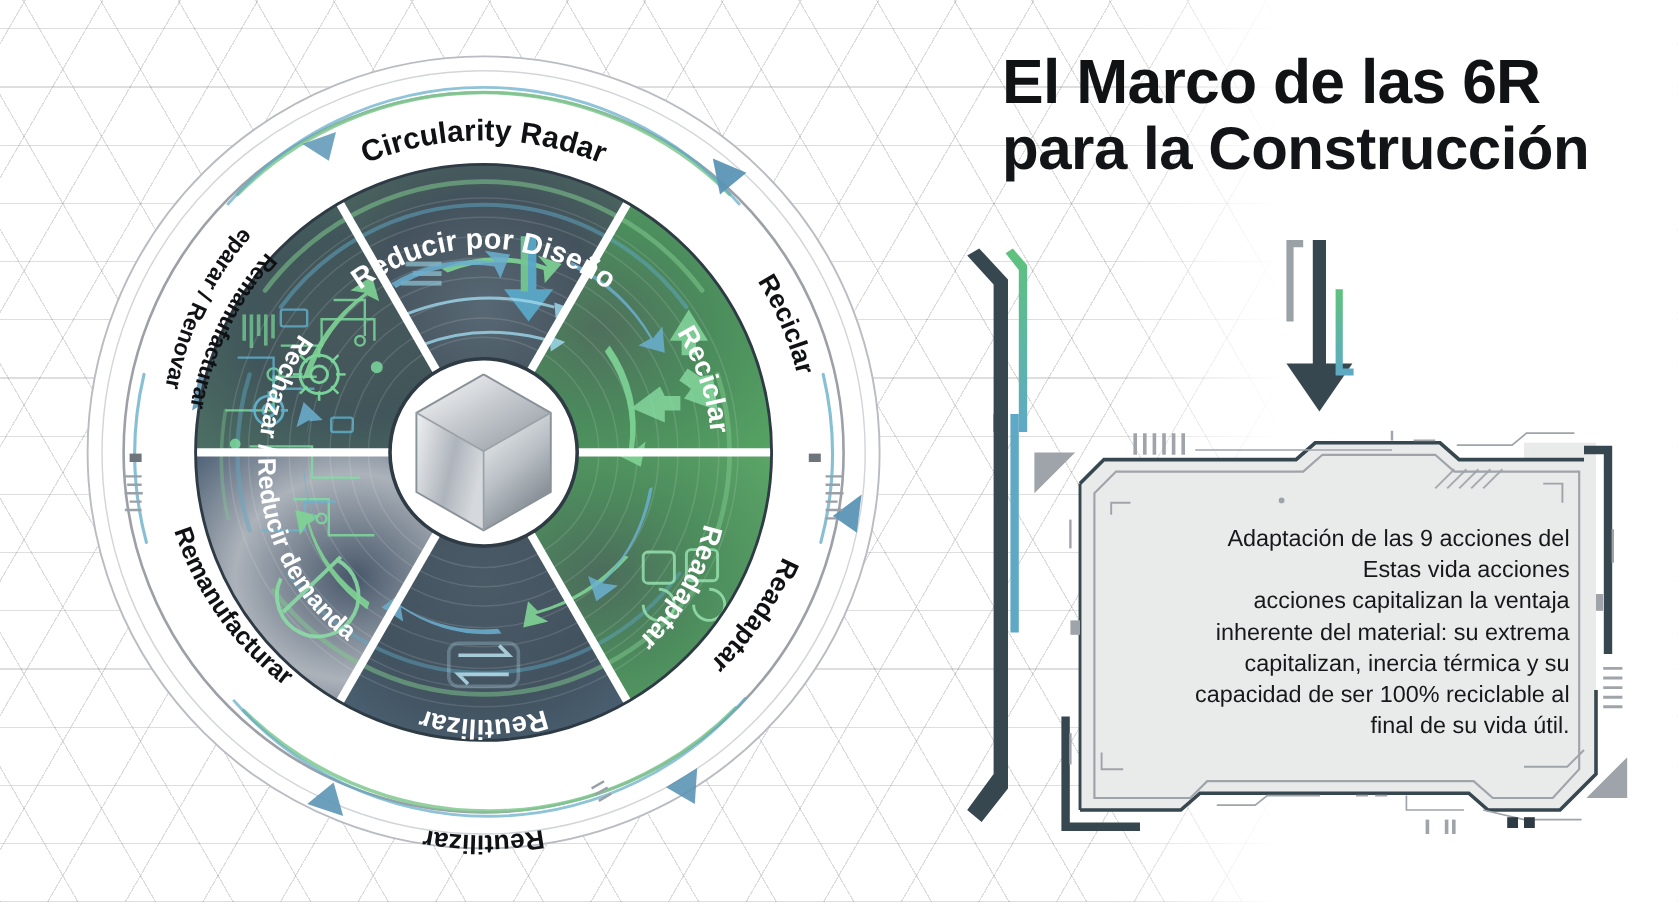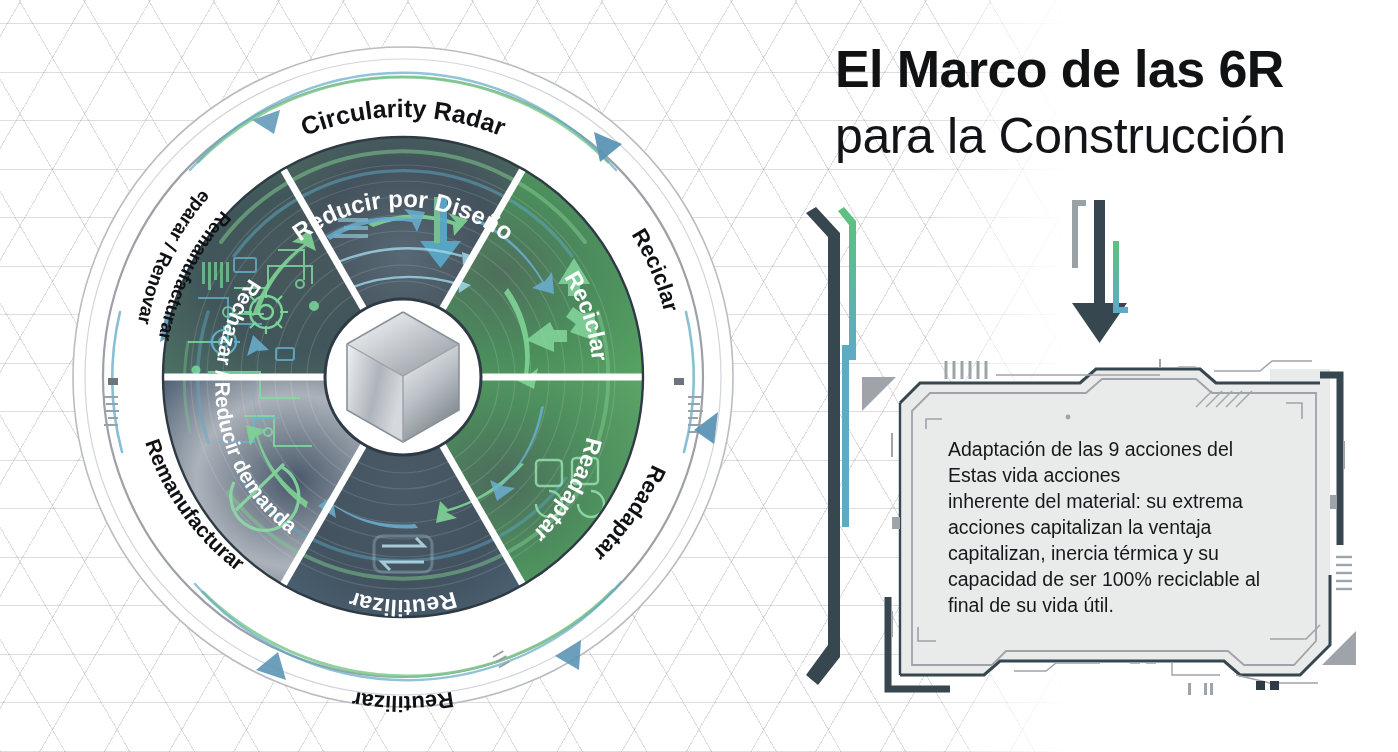--- a/index.html
+++ b/index.html
@@ -32,31 +32,32 @@
   #wheel-svg{display:block;width:730px;height:730px;}
 
   
   #right{position:absolute;left:800px;top:0;width:598px;height:748px;}
   .title-block{position:absolute;left:35px;top:42px;width:560px;}
   .title-1{
     font-size:52px;font-weight:bold;color:#111214;line-height:1.04;
     letter-spacing:-0.6px;white-space:nowrap;
   }
   .title-2{
-    font-size:50px;font-weight:normal;color:#131417;line-height:1.06;
-    letter-spacing:-0.4px;white-space:nowrap;margin-top:14px;
+    font-size:50px;font-weight:bold;color:#131417;line-height:1.06;
+    letter-spacing:-0.4px;white-space:nowrap;margin-top:2px;
   }
 
   #arrow-svg{position:absolute;left:0;top:185px;width:598px;height:175px;}
   #panel-svg{position:absolute;left:0;top:345px;width:598px;height:370px;}
 
   .panel-text{
     position:absolute;left:148px;top:437px;width:360px;
     font-size:19.5px;line-height:1.33;color:#17181b;
     font-family:"Liberation Sans", sans-serif;
+    text-align:right;
   }
   .panel-text div{white-space:nowrap;}
 </style>
 </head>
 <body>
 
 <div id="stage">
 
   <div class="bg-grid"></div>
   <div class="bg-fade-right"></div>
@@ -507,21 +508,21 @@
         </g>
 
         <path d="M 62 32 L 96 32 L 62 66 Z" fill="#9FA4AA"></path>
         <path d="M 556 286 L 556 320 L 522 320 Z" fill="#9FA4AA"></path>
       </g>
     </svg>
 
     <div class="panel-text">
       <div>Adaptación de las 9 acciones del</div>
       <div>Estas vida acciones</div>
+      <div>acciones capitalizan la ventaja</div>
       <div>inherente del material: su extrema</div>
-      <div>acciones capitalizan la ventaja</div>
       <div>capitalizan, inercia térmica y su</div>
       <div>capacidad de ser 100% reciclable al</div>
       <div>final de su vida útil.</div>
     </div>
 
   </div>
 </div>
 
 </body></html>

